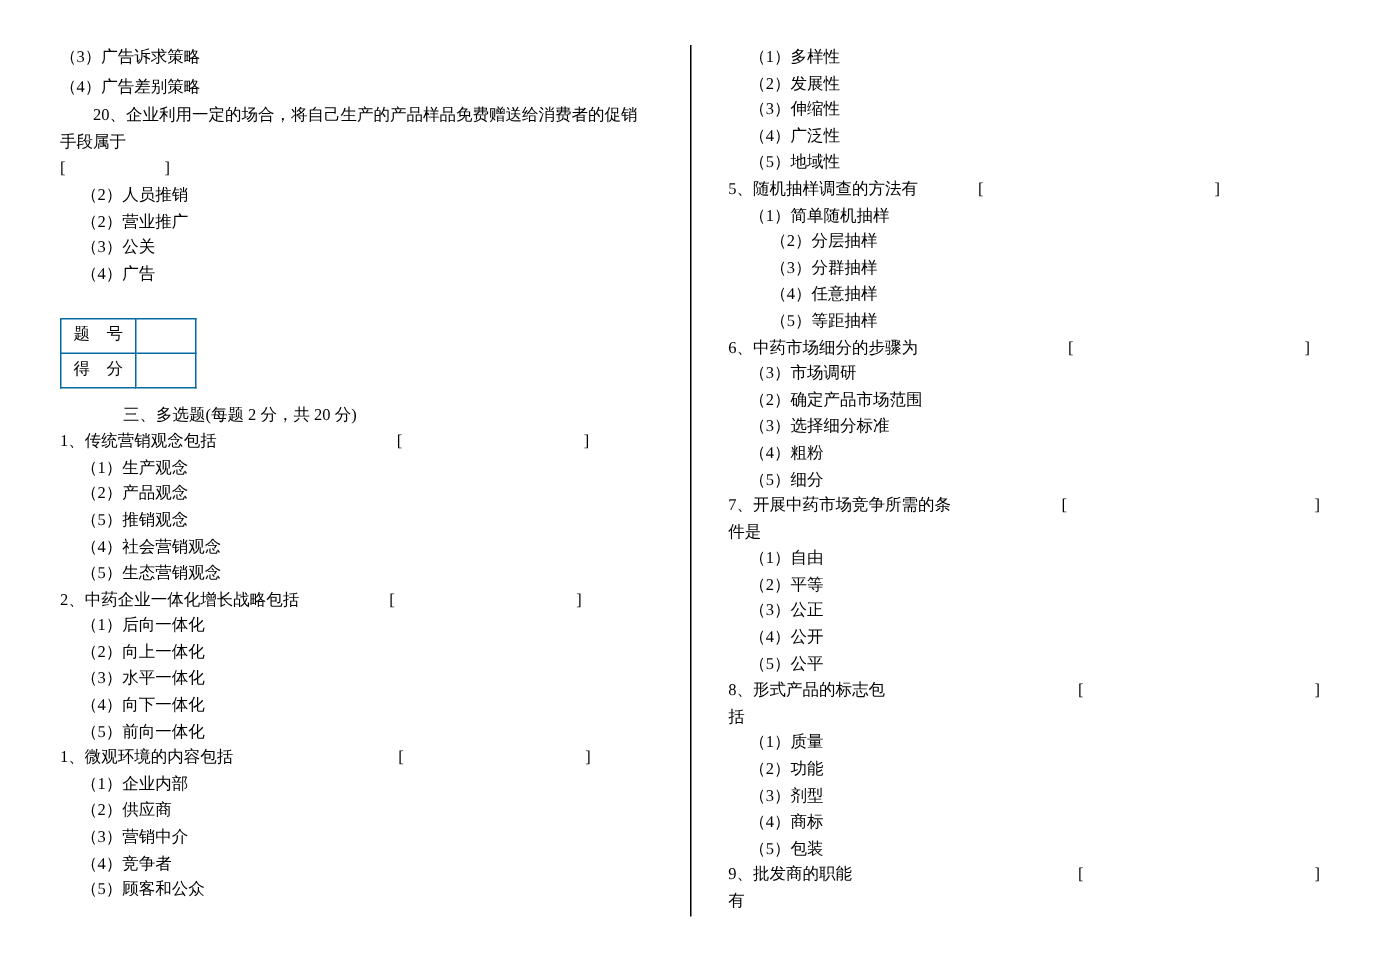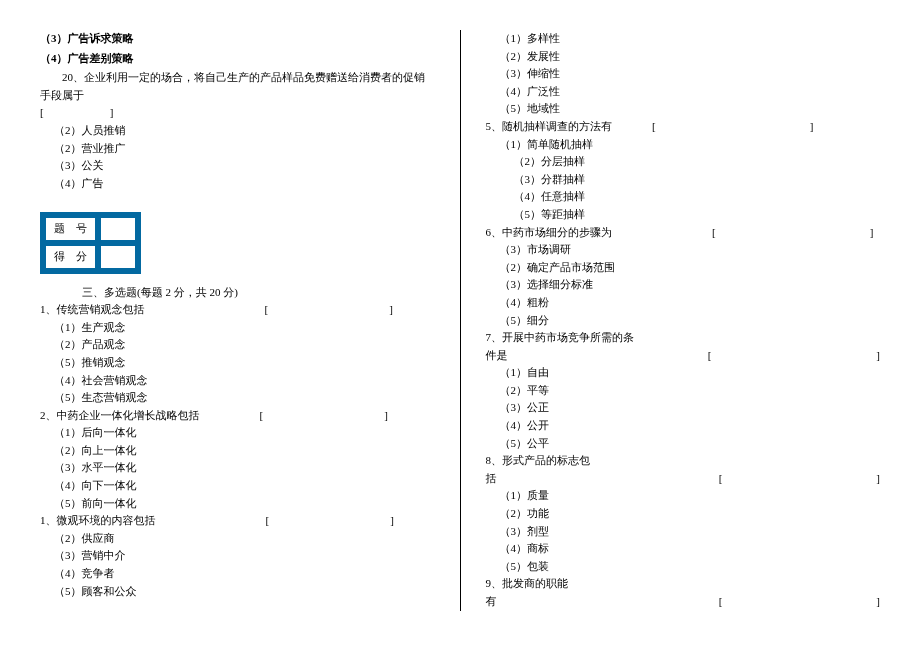--- a/index.html
+++ b/index.html
@@ -22,32 +22,32 @@
       flex: 1;
       padding: 0 20px;
     }
     .col-left { padding-left: 0; }
     .col-right { padding-right: 0; }
     .divider {
       width: 1px;
       background: #000;
       margin: 0 5px;
     }
-    .item { margin-bottom: 2px; font-weight: bold; }
+    .item { margin-bottom: 2px; }
     .indent1 { padding-left: 14px; }
     .indent2 { padding-left: 28px; }
     .block { }
-    .q-line { display: flex; align-items: flex-end; }
+    .q-line { display: flex; align-items: flex-start; }
     table.score {
       border-collapse: collapse;
       margin-top: 20px;
       margin-bottom: 10px;
     }
     table.score td {
-      border: 6px solid #0369a1;
+      border: 1px solid #0369a1;
       padding: 2px 8px;
       font-size: 11px;
       min-width: 40px;
       height: 18px;
     }
     .section-title { margin-top: 10px; margin-left: 42px; }
     .wide-brackets {
       white-space: pre;
     }
   </style>
@@ -107,20 +107,21 @@
       <div class="indent1">（3）水平一体化</div>
       <div class="indent1">（4）向下一体化</div>
       <div class="indent1">（5）前向一体化</div>
     </div>
 
     <div class="block">
       <div class="q-line">
         <span>1、微观环境的内容包括</span>
         <span class="wide-brackets" style="margin-left:110px;">[　　　　　　　　　　　]</span>
       </div>
+      <div class="indent1">（1）企业内部</div>
       <div class="indent1">（2）供应商</div>
       <div class="indent1">（3）营销中介</div>
       <div class="indent1">（4）竞争者</div>
       <div class="indent1">（5）顾客和公众</div>
     </div>
 
   </div>
 
   <div class="divider"></div>
 

